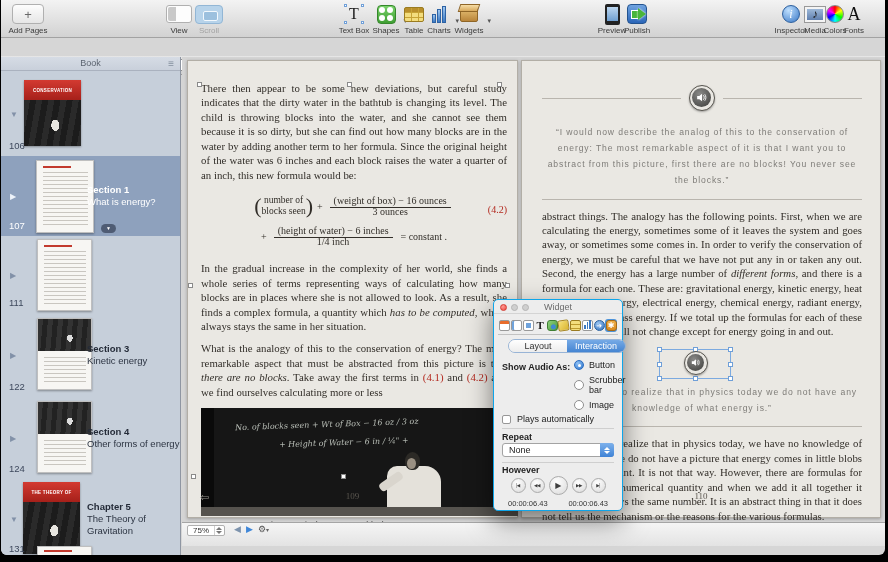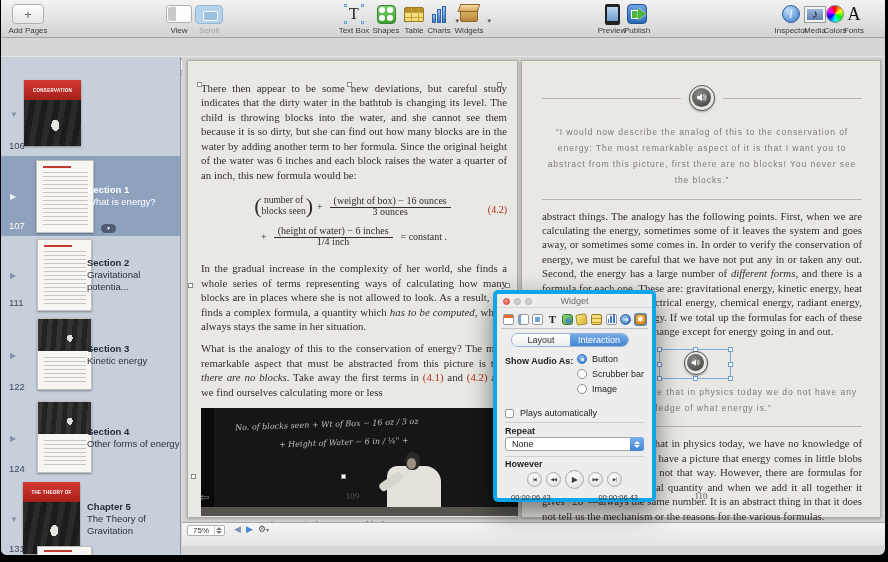--- a/index.html
+++ b/index.html
@@ -114,21 +114,21 @@
 #rp-body{position:absolute;left:20px;right:18px;top:24px}
 .speakrow{display:flex;align-items:center;gap:8px}
 .hline{flex:1;border-top:1px solid #b9b5ae}
 .spk{border-radius:50%;background:#eae8e3;border:1.5px solid #57554f;padding:2px;box-shadow:0 1px 2px rgba(0,0,0,.3)}
 .spk .in{border-radius:50%;background:radial-gradient(circle at 40% 32%,#8a8a88,#3b3b39);display:flex;align-items:center;justify-content:center}
 .quote{margin:14px 4px 0;font-size:8.6px;letter-spacing:.9px;line-height:1.85;color:#7e7c78;text-align:center}
 .rule{margin-top:10px;border-top:1px solid #b9b5ae}
 .selbox{position:absolute;border:1px solid #7caae0}
 .bhdl{position:absolute;width:5px;height:5px;background:#fff;border:1px solid #6f9fd8}
 
-#wpanel{position:absolute;left:492px;top:290px;width:163px;height:212px;background:#ededed;border:4px solid #0ea5e9;border-radius:5px;box-shadow:0 10px 26px rgba(0,0,0,.5);z-index:60;font-size:9px;color:#222}
+#wpanel{position:absolute;left:492px;top:299px;width:130px;height:212px;background:#ededed;border:1px solid #0ea5e9;border-radius:5px;box-shadow:0 10px 26px rgba(0,0,0,.5);z-index:60;font-size:9px;color:#222}
 #wtitle{position:absolute;left:0;top:0;right:0;height:14px;text-align:center;font-size:9px;color:#6b6b6b;line-height:14px;border-bottom:1px solid #d4d4d4}
 .tl{position:absolute;top:4px;width:7px;height:7px;border-radius:50%}
 .tl.r{left:6px;background:radial-gradient(circle at 35% 30%,#ff9a94,#ee4b42);border:1px solid #d43b33}
 .tl.g1{left:17px;background:#cfcfcf;border:1px solid #b5b5b5}
 .tl.g2{left:28px;background:#cfcfcf;border:1px solid #b5b5b5}
 #wicons{position:absolute;left:4px;right:4px;top:16px;height:19px;display:flex;align-items:center;justify-content:space-between;border-bottom:1px solid #c2c2c2;padding:0 1px}
 .wic{width:13px;height:13px;display:flex;align-items:center;justify-content:center;border-radius:3px;position:relative}
 .wic.on{background:#4d93d9}
 .mini{width:11px;height:11px;border-radius:2px}
 .mi-doc{background:linear-gradient(#e86c2b 0 3px,#fff 3px);border:1px solid #999}
@@ -312,20 +312,24 @@
     </span>
     <span class="abs fbfield" style="left:398px;width:20px">
         <span class="stp" style="border:none;right:5px">
           <i class="u"></i>
           <i class="d"></i>
         </span>
       </span>
   </div>
 
   <div id="sidebar">
+    <div id="sbheader">
+      <span>Book</span>
+      <span class="ham">≡</span>
+    </div>
 
     <div class="srow" style="top:14px;height:85px">
       <span class="disc">▼</span>
       <div class="thumb cover" style="left:23px;top:9px">
         <div class="band">
             <span>CONSERVATION</span>
           </div>
         <div class="photo"></div>
       </div>
       <span class="pnum">106</span>
@@ -343,24 +347,20 @@
       </div>
       <span class="pnum">107</span>
       <span class="chev-pill"><span>▼</span></span>
     </div>
 
     <div class="srow" style="top:179px;height:77px">
       <span class="disc">▶</span>
       <div class="thumb pgthumb" style="left:36px;top:3px">
         <div class="rline"></div>
           <div class="txt"></div>
-      </div>
-      <div class="meta">
-        <div class="t1">Section 2</div>
-        <div class="t2">Gravitational potentia...</div>
       </div>
       <span class="pnum">111</span>
     </div>
 
     <div class="srow" style="top:256px;height:84px">
       <span class="disc">▶</span>
       <div class="thumb pgthumb phototop" style="left:36px;top:5px">
         <div class="ph"></div>
           <div class="txt"></div>
       </div>

